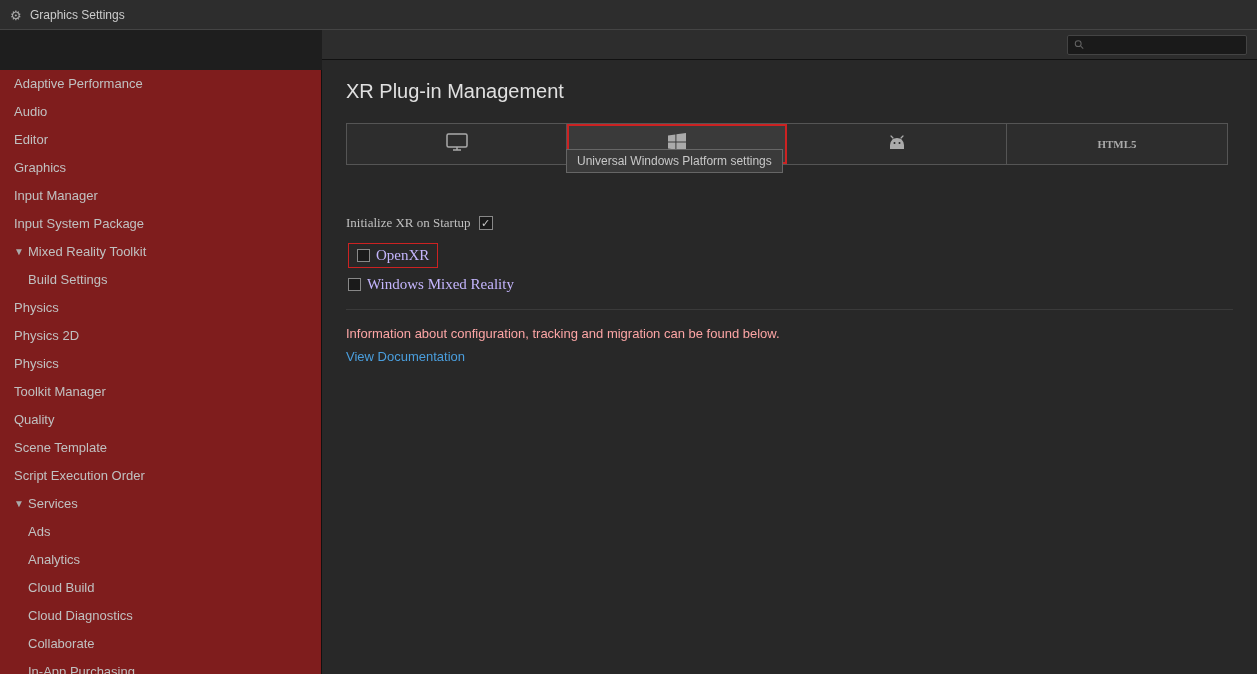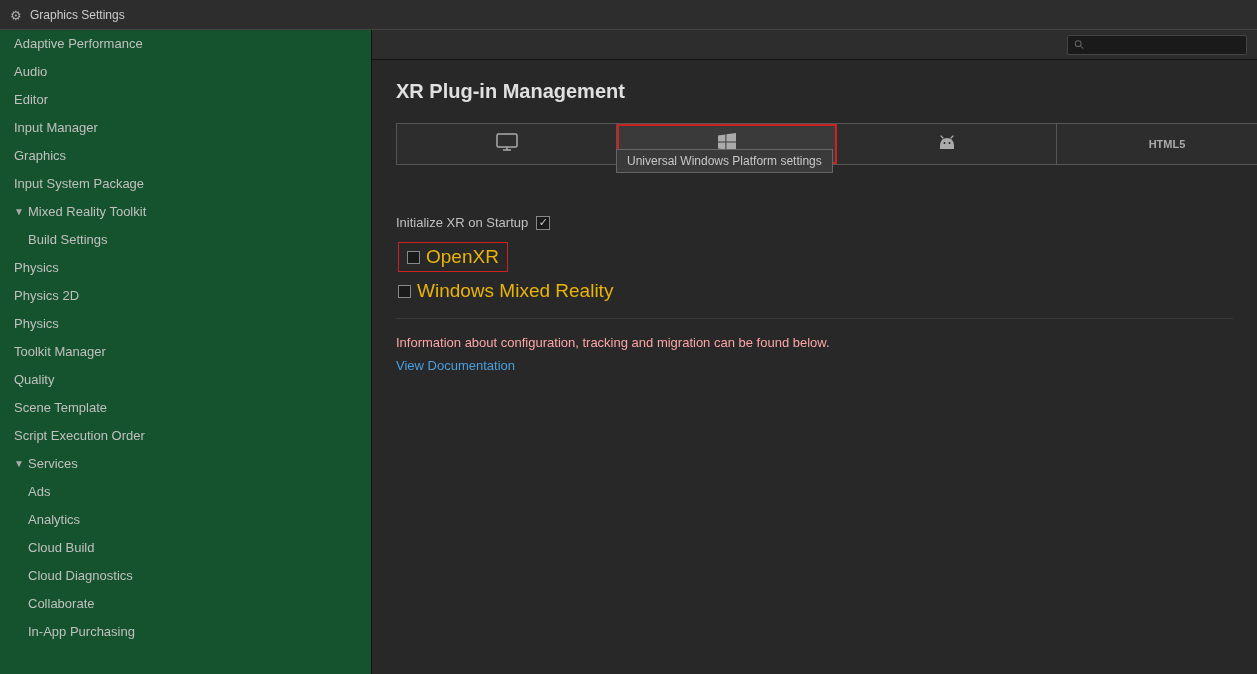--- a/index.html
+++ b/index.html
@@ -35,25 +35,26 @@
       color: #ccc;
     }
     
     .main-layout {
       display: flex;
       flex: 1;
       overflow: hidden;
     }
     
     .sidebar {
-      width: 372px;
-      background: #14532d;
+      width: 322px;
+      background: #7f1d1d;
       overflow-y: auto;
       flex-shrink: 0;
       border-right: 1px solid #111;
+      margin-top: 40px;
     }
     .sidebar::-webkit-scrollbar { width: 6px; }
     .sidebar::-webkit-scrollbar-track { background: #1e1e1e; }
     .sidebar::-webkit-scrollbar-thumb { background: #555; }
     .sidebar-item {
       padding: 4px 8px 4px 14px;
       cursor: pointer;
       color: #c0c0c0;
       font-size: 13px;
       line-height: 20px;
@@ -115,21 +116,21 @@
       flex: 1;
       overflow-y: auto;
       padding: 20px 24px;
     }
     .content-scroll::-webkit-scrollbar { width: 6px; }
     .content-scroll::-webkit-scrollbar-track { background: #1e1e1e; }
     .content-scroll::-webkit-scrollbar-thumb { background: #555; }
     
     .page-title {
       font-size: 20px;
-      font-weight: 700;
+      font-weight: 400;
       color: #e0e0e0;
       margin-bottom: 20px;
     }
     
     .platform-tabs {
       display: flex;
       border: 1px solid #555;
       margin-bottom: 16px;
       width: fit-content;
       min-width: 880px;
@@ -163,20 +164,21 @@
       border: 1px solid #666;
       color: #c8c8c8;
       font-size: 12px;
       padding: 4px 10px;
       cursor: pointer;
       white-space: nowrap;
     }
     
     .settings-section {
       margin-top: 10px;
+      font-family: Liberation Serif, serif;
     }
     .settings-row {
       display: flex;
       align-items: center;
       margin-bottom: 12px;
     }
     .settings-label {
       color: #c0c0c0;
       font-size: 13px;
       margin-right: 8px;
@@ -236,22 +238,22 @@
     }
     .provider-checkbox {
       width: 13px;
       height: 13px;
       border: 1px solid #888;
       background: #1a1a1a;
       margin-right: 6px;
       flex-shrink: 0;
     }
     .provider-label {
-      font-size: 19px;
-      color: #eab308;
+      font-size: 15px;
+      color: #c4b5fd;
       text-align: center;
     }
     .provider-item-plain {
       display: flex;
       align-items: center;
       margin-bottom: 8px;
       padding-left: 2px;
     }
     .provider-checkbox-plain {
       width: 13px;
@@ -306,22 +308,22 @@
   <span class="title-bar-icon">⚙</span>
   <span class="title-bar-text">Graphics Settings</span>
 </div>
 
 <div class="main-layout">
 
   <div class="sidebar" id="sidebar-container">
       <div class="sidebar-item"><span>Adaptive Performance</span></div>
       <div class="sidebar-item"><span>Audio</span></div>
       <div class="sidebar-item"><span>Editor</span></div>
+      <div class="sidebar-item"><span>Graphics</span></div>
       <div class="sidebar-item"><span>Input Manager</span></div>
-      <div class="sidebar-item"><span>Graphics</span></div>
       <div class="sidebar-item"><span>Input System Package</span></div>
       <div class="sidebar-item has-arrow">
         <span class="sidebar-arrow">▼</span>
         <span>Mixed Reality Toolkit</span>
       </div>
       <div class="sidebar-item indented"><span>Build Settings</span></div>
       <div class="sidebar-item"><span>Physics</span></div>
       <div class="sidebar-item"><span>Physics 2D</span></div>
       <div class="sidebar-item"><span>Physics</span></div>
       <div class="sidebar-item"><span>Toolkit Manager</span></div>
@@ -375,21 +377,21 @@
               <span class="tab-icon-android"><svg width="16" height="18" viewBox="0 0 16 18" fill="#aaa">
                   <path d="M1 12a7 7 0 0 1 14 0v4H1v-4z"></path>
                   <rect x="3" y="6" width="10" height="8" rx="2" fill="#aaa"></rect>
                   <circle cx="5.5" cy="10" r="1" fill="#282828"></circle>
                   <circle cx="10.5" cy="10" r="1" fill="#282828"></circle>
                   <line x1="4" y1="5" x2="2" y2="3" stroke="#aaa" stroke-width="1.2" stroke-linecap="round"></line>
                   <line x1="12" y1="5" x2="14" y2="3" stroke="#aaa" stroke-width="1.2" stroke-linecap="round"></line>
                 </svg></span>
             </div>
             <div class="platform-tab">
-              <span class="tab-icon-html" style="font-size: 11px; font-family: Liberation Sans, sans-serif; font-weight: bold; color: rgb(170, 170, 170);">HTML5</span>
+              <span class="tab-icon-html" style="font-size: 11px; font-family: Liberation Serif, serif; font-weight: bold; color: rgb(170, 170, 170);">HTML5</span>
             </div>
           </div>
         <button class="uwp-settings-btn" style="position:absolute; left:220px; top:26px; z-index:10;">Universal Windows Platform settings</button>
       </div>
 
       
       <div class="settings-section">
 
         <div class="settings-row">
           <span class="settings-label">Initialize XR on Startup</span>

